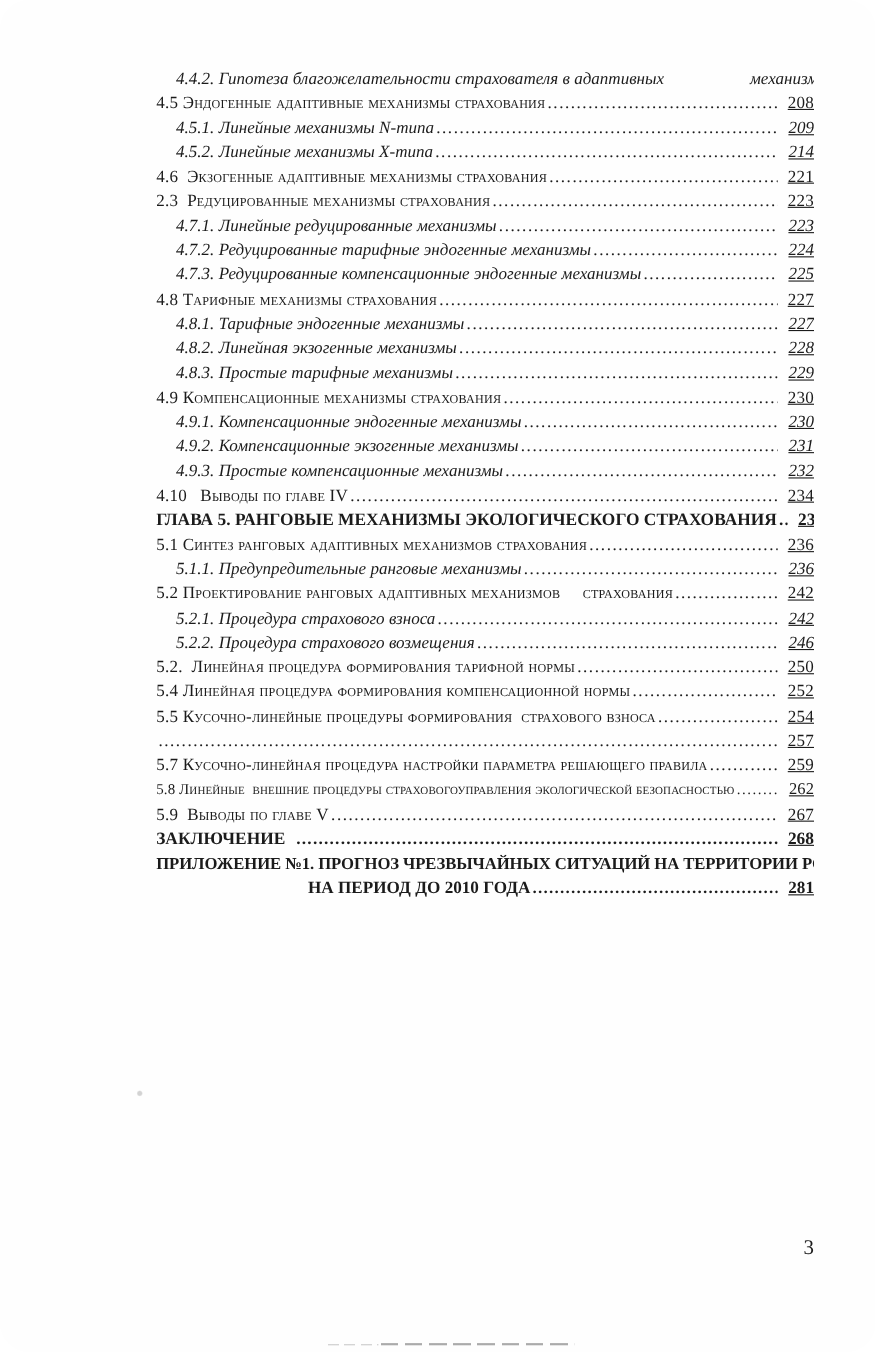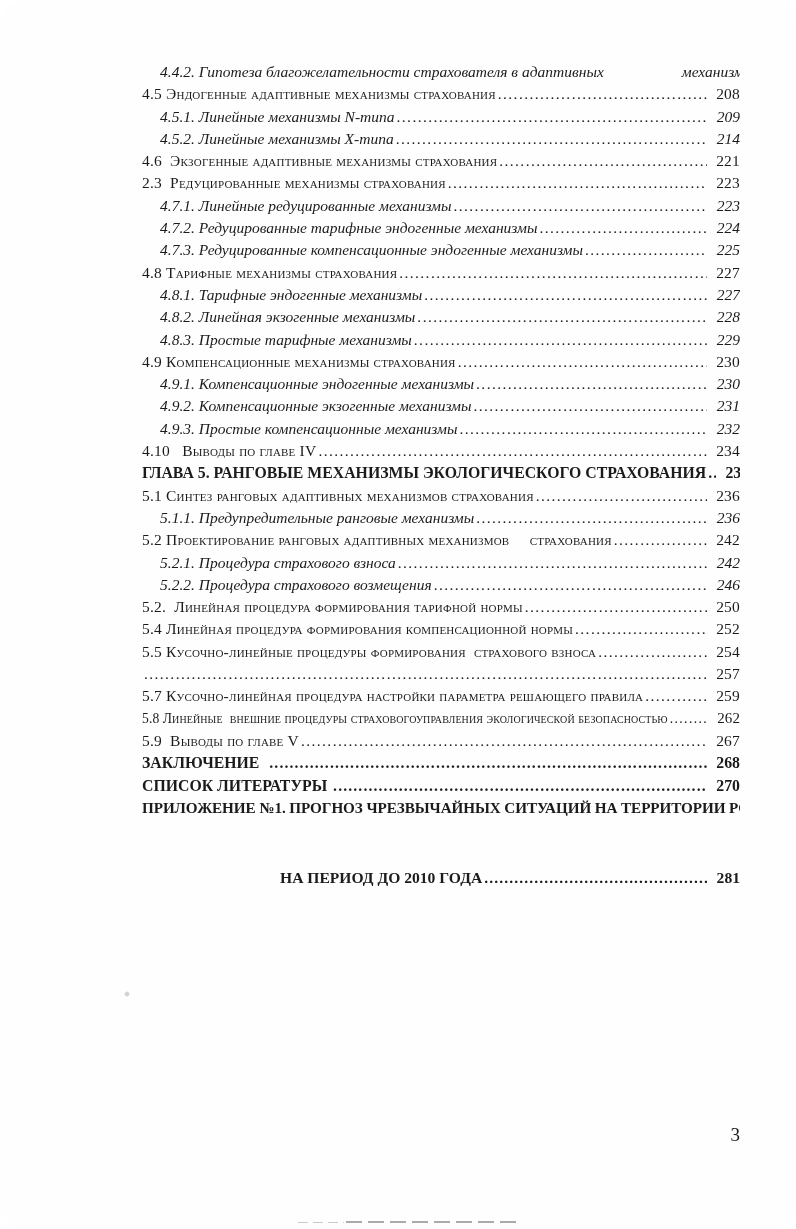--- a/index.html
+++ b/index.html
@@ -15,30 +15,30 @@
     display:flex;align-items:baseline;height:22.3px;
     font-size:15.5px;overflow:hidden;
   }
   .lbl{flex:none;white-space:pre;}
   .gap{flex:none;width:78px;}
   .dots{flex:1 1 auto;overflow:hidden;white-space:nowrap;margin:0 3px 0 2px;min-width:8px;}
   .dots::after{
     content:"....................................................................................................................................................................................";
     letter-spacing:1.4px;font-style:normal;
   }
-  .pg{flex:none;min-width:30px;text-align:right;}
+  .pg{flex:none;min-width:30px;text-align:right;text-decoration:underline;}
   
   .style-sub{font-style:italic;padding-left:18px;}
   .style-section{font-variant:small-caps;letter-spacing:.2px;}
   .style-section-small{font-variant:small-caps;font-size:13.6px;letter-spacing:.1px;}
   .style-section-small .pg{font-size:15px;}
   .style-chapter{font-weight:bold;font-size:15.8px;}
   .style-chapter .dots::after{letter-spacing:1.1px;}
   .style-chapter-head{font-weight:bold;font-size:15.2px;letter-spacing:-.1px;}
-  .style-chapter-cont{font-weight:bold;font-size:15.6px;padding-left:138px;margin-top:48px;}
+  .style-chapter-cont{font-weight:bold;font-size:15.6px;padding-left:138px;}
   .style-chapter-cont .dots::after{letter-spacing:1.1px;}
   
   .folio{
     position:absolute;left:700px;top:1124px;width:40px;text-align:right;
     font-size:19px;color:#1b1b1b;
   }
   
   .artifact-dashes{
     position:absolute;left:346px;top:1221px;width:176px;height:2px;
     background:repeating-linear-gradient(90deg,#8f8f8f 0 16px,transparent 16px 22px);
@@ -210,25 +210,20 @@
       </div>
       <div class="row style-section">
         <span class="lbl">5.9  Выводы по главе V</span>
         <span class="dots"></span>
         <span class="pg">267</span>
       </div>
       <div class="row style-chapter">
         <span class="lbl">ЗАКЛЮЧЕНИЕ  </span>
         <span class="dots"></span>
         <span class="pg">268</span>
-      </div>
-      <div class="row style-chapter">
-        <span class="lbl">СПИСОК ЛИТЕРАТУРЫ </span>
-        <span class="dots"></span>
-        <span class="pg">270</span>
       </div>
       <div class="row style-chapter-head">
         <span class="lbl">ПРИЛОЖЕНИЕ №1. ПРОГНОЗ ЧРЕЗВЫЧАЙНЫХ СИТУАЦИЙ НА ТЕРРИТОРИИ РОССИИ</span>
       </div>
       <div class="row style-chapter-cont">
         <span class="lbl">НА ПЕРИОД ДО 2010 ГОДА</span>
         <span class="dots"></span>
         <span class="pg">281</span>
       </div>
     </div>

